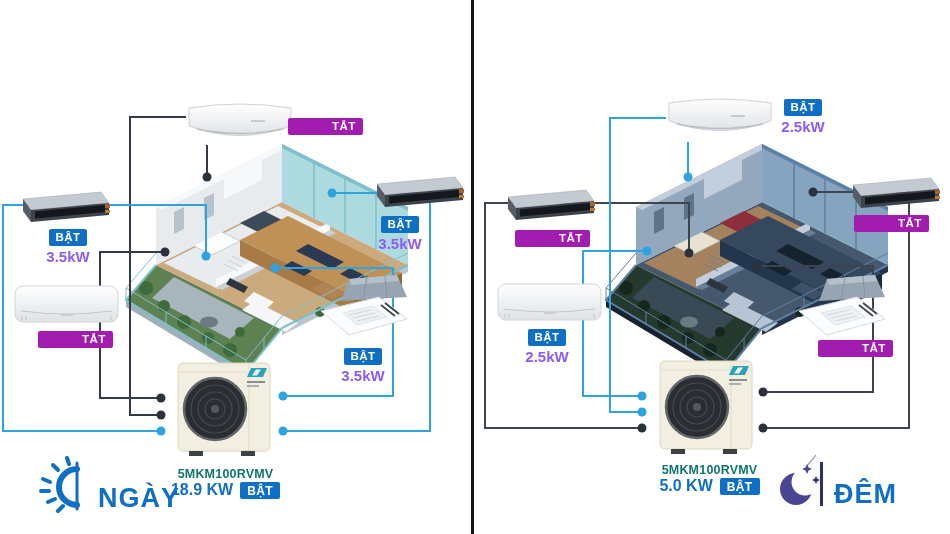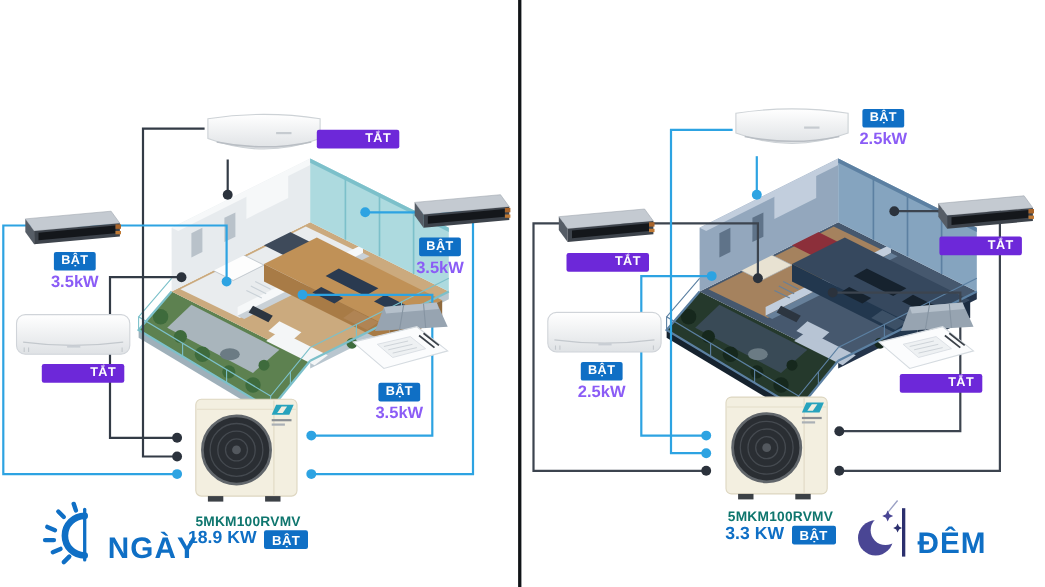--- a/index.html
+++ b/index.html
@@ -9,21 +9,21 @@
   
   .house{z-index:1;}
   #wires{z-index:2;}
   .unit,.lbl,.mode,.outdoor-wrap{z-index:3;}
   #divider{z-index:4;left:471px;top:0;width:3px;height:534px;background:#111418;}
   
   .lbl{text-align:center;}
   .badge{display:inline-block;color:#fff;font-weight:bold;font-size:11.5px;
          line-height:1;padding:3px 7px 2px 7px;border-radius:2px;letter-spacing:.4px;}
   .badge.on{background:#0f6fc5;}
-  .badge.off{background:#6d28d9;padding-left:44px;}
+  .badge.off{background:#a21caf;padding-left:44px;}
   .power{font-weight:bold;font-size:15px;color:#8b5cf6;margin-top:2px;}
   .model{font-weight:bold;font-size:12.5px;color:#0f766e;letter-spacing:.2px;text-align:center;}
   .caprow{display:flex;justify-content:center;align-items:center;gap:7px;}
   .cap{font-weight:bold;font-size:16px;color:#0f6fc5;}
   .caprow .badge{font-size:12px;}
   .mode{display:flex;align-items:flex-end;gap:10px;}
   .mode-label{font-weight:bold;font-size:27px;color:#0f6fc5;letter-spacing:1px;}
   
   #d-house{left:112px;top:136px;}
   #d-emura{left:183px;top:98px;}   #d-emura-badge{left:288px;top:116px;width:60px;}
@@ -367,21 +367,21 @@
     </svg>
   <div id="n-cass-badge" class="abs lbl">
     <span class="badge off">TẮT</span>
   </div>
 
   <svg id="n-outdoor" class="abs outdoor-wrap" width="94" height="98" viewBox="0 0 94 98">
       <use href="#sym-outdoor"></use>
     </svg>
   <div id="n-model" class="abs model">5MKM100RVMV</div>
   <div id="n-caprow" class="abs caprow">
-    <span class="cap">3.3 KW</span>
+    <span class="cap">5.0 KW</span>
     <span class="badge on">BẬT</span>
   </div>
 
   <div id="n-mode" class="abs mode">
     <svg width="48" height="58" viewBox="0 0 48 58">
         <use href="#sym-moon"></use>
       </svg>
     <span class="mode-label">ĐÊM</span>
   </div>
 

